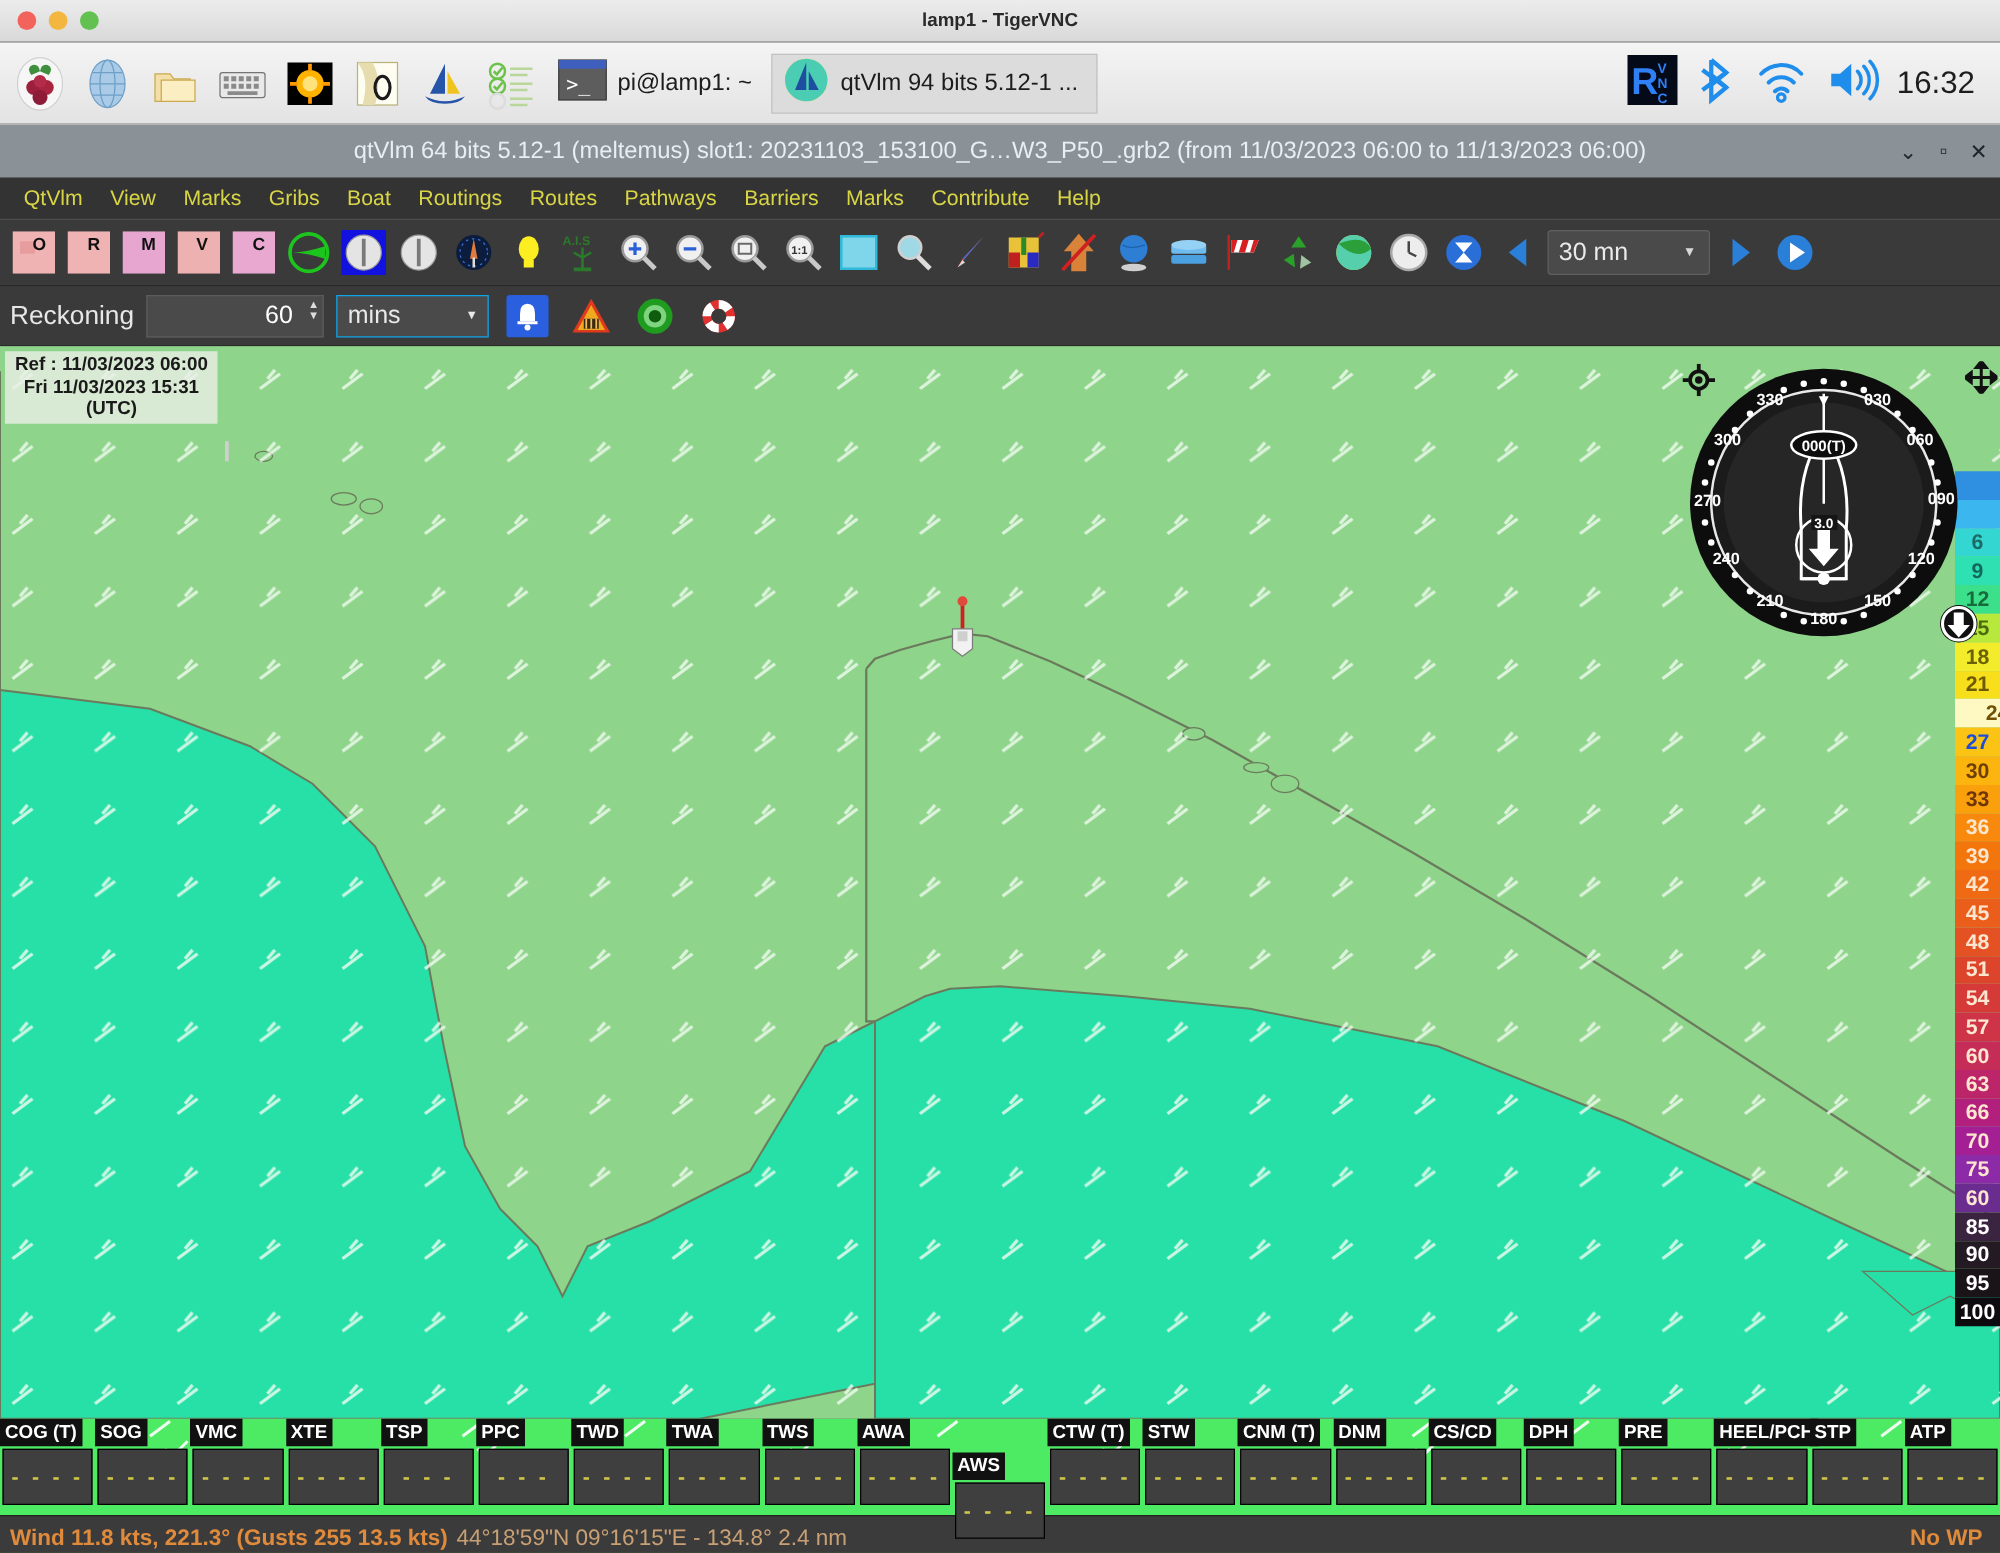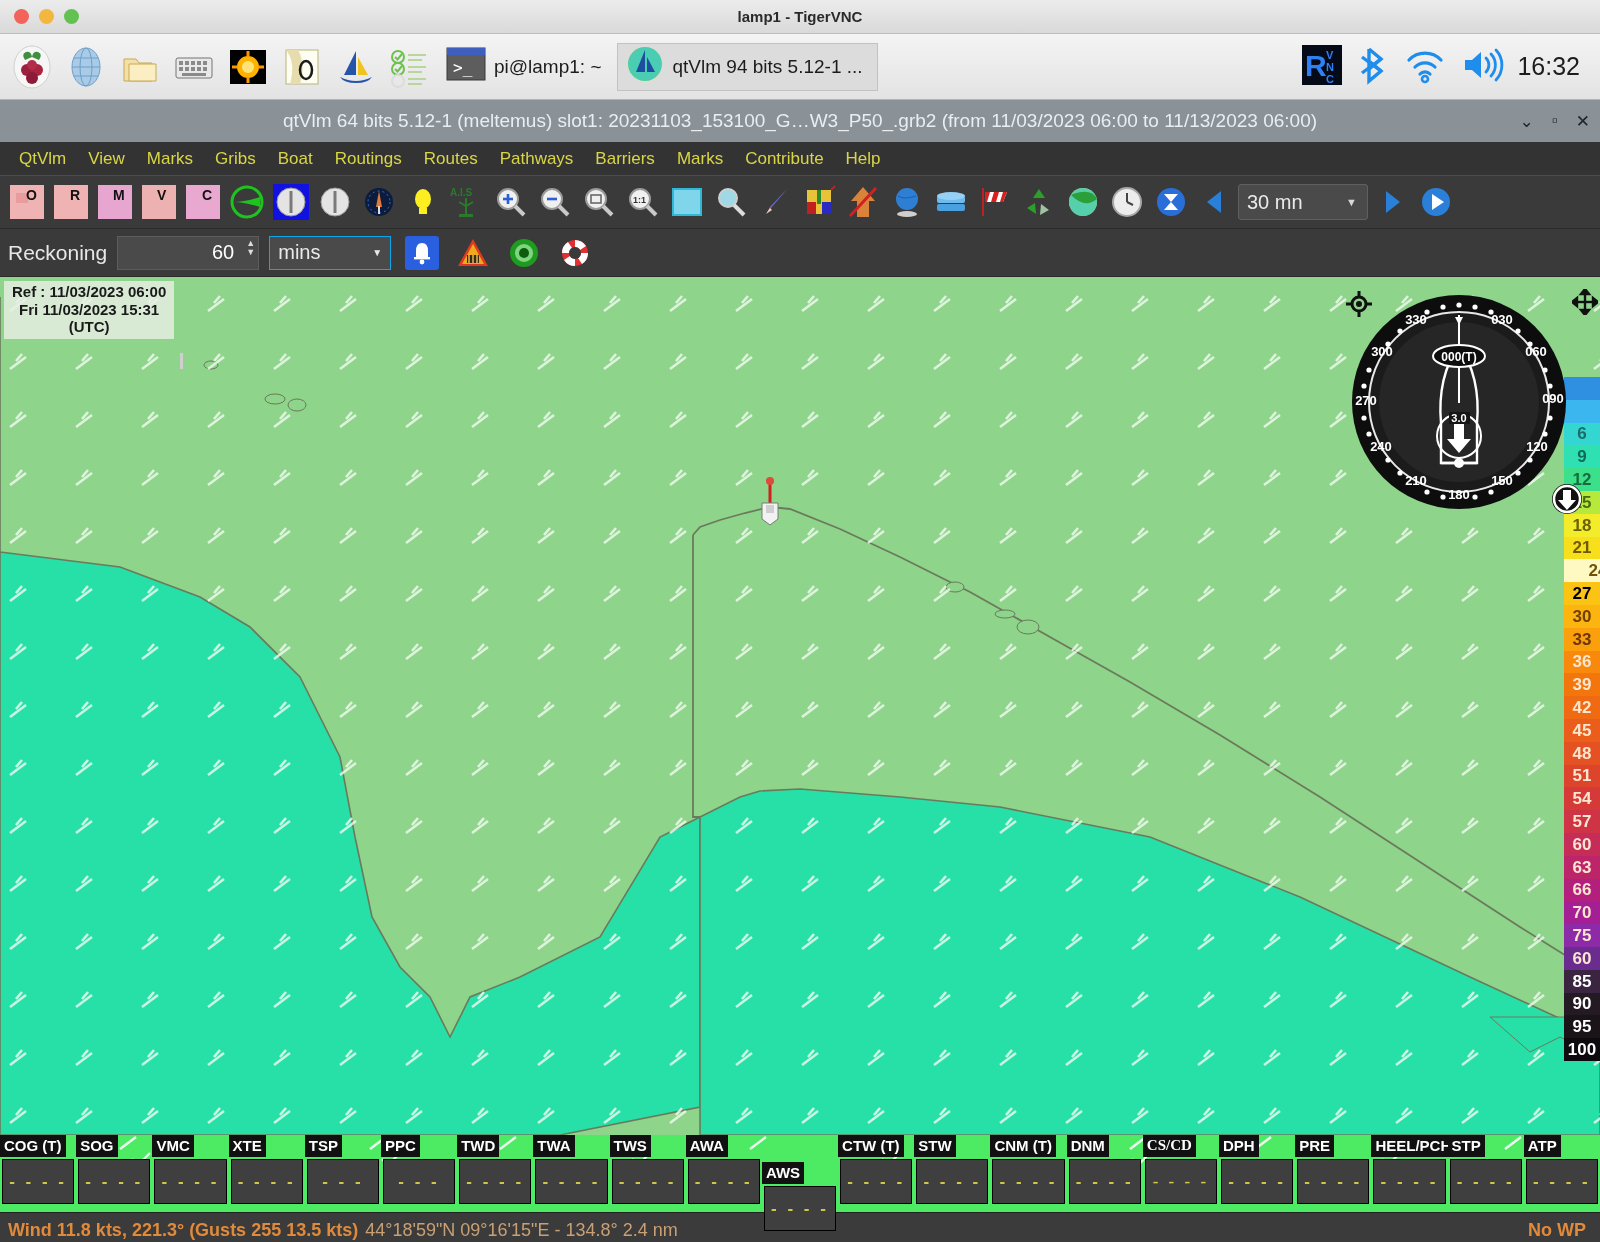--- a/index.html
+++ b/index.html
@@ -756,21 +756,21 @@
     <div class="scale">
         <div class="scale-band" style="background: rgb(47, 143, 224); color: rgb(255, 255, 255);"></div>
         <div class="scale-band" style="background: rgb(60, 182, 239); color: rgb(255, 255, 255);"></div>
         <div class="scale-band" style="background: rgb(51, 214, 208); color: rgb(29, 107, 102);">6</div>
         <div class="scale-band" style="background: rgb(47, 224, 179); color: rgb(18, 104, 90);">9</div>
         <div class="scale-band" style="background: rgb(60, 224, 138); color: rgb(21, 107, 59);">12</div>
         <div class="scale-band" style="background: rgb(183, 232, 60); color: rgb(76, 107, 15);">15</div>
         <div class="scale-band" style="background: rgb(242, 236, 42); color: rgb(107, 98, 8);">18</div>
         <div class="scale-band" style="background: rgb(247, 224, 27); color: rgb(111, 90, 6);">21</div>
         <div class="scale-band" style="background: #fef9c3; color: rgb(111, 82, 6); padding-left: 32px;">24</div>
-        <div class="scale-band" style="background: rgb(251, 195, 19); color: #000000;">27</div>
+        <div class="scale-band" style="background: rgb(251, 195, 19); color: #1d4ed8;">27</div>
         <div class="scale-band" style="background: rgb(252, 180, 15); color: rgb(111, 63, 5);">30</div>
         <div class="scale-band" style="background: rgb(251, 160, 13); color: rgb(109, 54, 4);">33</div>
         <div class="scale-band" style="background: rgb(248, 137, 12); color: rgb(253, 230, 207);">36</div>
         <div class="scale-band" style="background: rgb(243, 118, 13); color: rgb(253, 230, 207);">39</div>
         <div class="scale-band" style="background: rgb(239, 106, 18); color: rgb(253, 230, 207);">42</div>
         <div class="scale-band" style="background: rgb(234, 93, 26); color: rgb(253, 230, 207);">45</div>
         <div class="scale-band" style="background: rgb(228, 81, 34); color: rgb(253, 230, 207);">48</div>
         <div class="scale-band" style="background: rgb(221, 68, 44); color: rgb(253, 230, 207);">51</div>
         <div class="scale-band" style="background: rgb(213, 58, 56); color: rgb(253, 230, 207);">54</div>
         <div class="scale-band" style="background: rgb(206, 51, 70); color: rgb(253, 230, 207);">57</div>
@@ -872,21 +872,21 @@
           <div class="val">- - - -</div>
         </div>
         <div class="dcell" style="width: 76.1905px;">
           <div class="hdr">CNM (T)</div>
           <div class="val">- - - -</div>
         </div>
         <div class="dcell" style="width: 76.1905px;">
           <div class="hdr">DNM</div>
           <div class="val">- - - -</div>
         </div>
-        <div class="dcell" style="width: 76.1905px; font-family: Liberation Serif, serif;">
+        <div class="dcell" style="width: 76.1905px;">
           <div class="hdr">CS/CD</div>
           <div class="val">- - - -</div>
         </div>
         <div class="dcell" style="width: 76.1905px;">
           <div class="hdr">DPH</div>
           <div class="val">- - - -</div>
         </div>
         <div class="dcell" style="width: 76.1905px;">
           <div class="hdr">PRE</div>
           <div class="val">- - - -</div>

